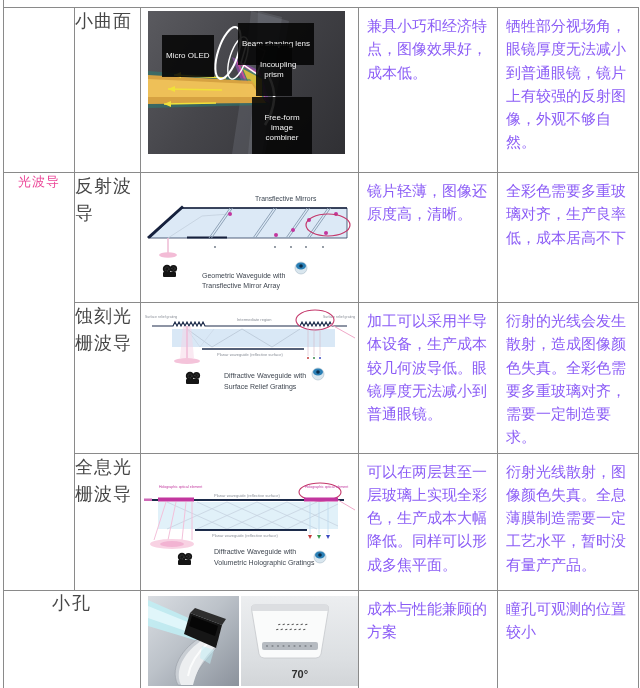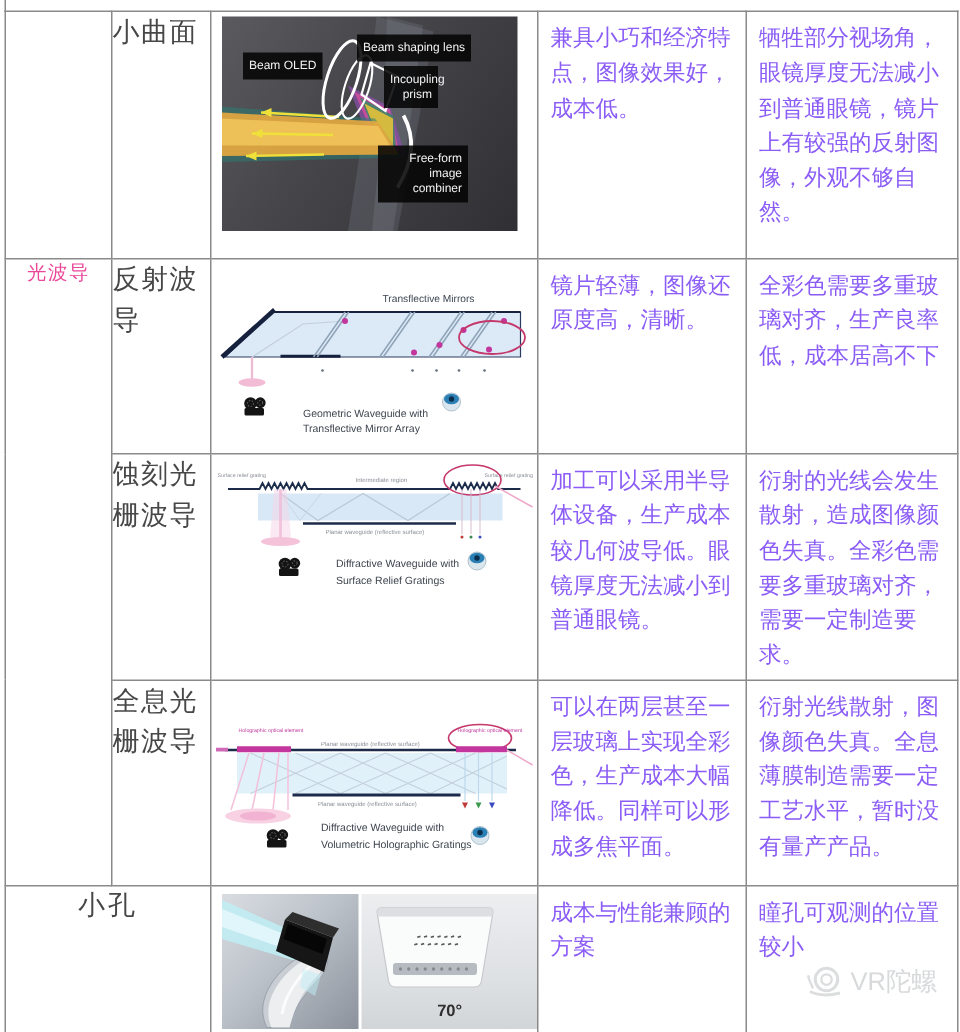--- a/index.html
+++ b/index.html
@@ -9,21 +9,21 @@
   table.cmp { position:absolute; left:3px; top:7px; width:635px; border-collapse:collapse; table-layout:fixed; }
   table.cmp td { border:1px solid #8a8a8a; vertical-align:top; padding:0; overflow:hidden; }
   td.no-top { border-top:none; }
   .cat-cell { font-size:13px; color:#ec4899; text-align:center; padding-top:10px; letter-spacing:1px; }
   .subcat-cell { font-size:18px; color:#474747; text-align:left; padding:9px 3px 0 6px; line-height:1.5; letter-spacing:1px; }
   .merged-cat { font-size:18px; color:#474747; text-align:center; padding-top:13px; letter-spacing:2px; }
   .txt { font-size:15px; line-height:1.55; color:#8b5cf6; padding:6px 8px 4px 8px; word-break:break-all; }
   .imgbox { position:relative; background:#fff; }
   
   .freeform { width:197px; height:143px; margin:3px 0 0 7px; background:linear-gradient(125deg,#5a5a5f 0%,#46464b 40%,#303034 100%); position:relative; overflow:hidden; }
-  .dlabel { position:absolute; background:rgba(5,5,5,0.88); color:#f2f2f2; font-size:8px; line-height:1.25; padding:4px 4px; text-align:right; }
+  .dlabel { position:absolute; background:rgba(5,5,5,0.88); color:#f2f2f2; font-size:8px; line-height:1.25; padding:16px 4px; text-align:center; }
   .nowrap { white-space:nowrap; }
   
   .diagram { margin:2px 0 0 1px; position:relative; background:#fff; }
   
   .photos { display:flex; gap:2px; margin:5px 0 0 7px; }
   .photo { position:relative; overflow:hidden; }
   .photo-left { width:95px; height:90px; background:linear-gradient(135deg,#d9dde2 0%,#bcc2c9 45%,#8b929c 100%); }
   .photo-right { width:121px; height:90px; background:linear-gradient(180deg,#eceef0 0%,#dcdfe2 70%,#d2d5d8 100%); }
   .fov { position:absolute; left:0; right:0; bottom:6px; text-align:center; font-size:11px; font-weight:bold; color:#2e2e2e; }
   
@@ -76,21 +76,21 @@
                   <polygon points="16,93 23,90 23,96"></polygon>
             </g>
 
             <ellipse cx="80" cy="42" rx="10" ry="27" transform="rotate(18 80 42)" fill="none" stroke="#ffffff" stroke-width="2"></ellipse>
             <ellipse cx="90" cy="47" rx="8" ry="22" transform="rotate(18 90 47)" fill="none" stroke="#ffffff" stroke-width="1.4"></ellipse>
 
             <polygon points="99,31 117,40 109,63 93,52" fill="none" stroke="#ffffff" stroke-width="1.5"></polygon>
 
             <path d="M121,66 Q133,88 117,114" fill="none" stroke="#ffffff" stroke-width="2.5"></path>
           </svg>
-          <div class="dlabel nowrap" style="left:14px; top:24px;">Beam OLED</div>
+          <div class="dlabel nowrap" style="left:14px; top:24px;">Micro OLED</div>
           <div class="dlabel nowrap" style="left:90px; top:12px;">Beam shaping lens</div>
           <div class="dlabel" style="left:108px; top:33px; width:36px;">Incoupling prism</div>
           <div class="dlabel" style="left:104px; top:86px; width:60px;">Free-form image combiner</div>
         </div>
       </td>
       <td>
             <div class="txt">兼具小巧和经济特点，图像效果好，成本低。</div>
           </td>
       <td>
             <div class="txt">牺牲部分视场角，眼镜厚度无法减小到普通眼镜，镜片上有较强的反射图像，外观不够自然。</div>
@@ -341,23 +341,13 @@
       <td>
             <div class="txt">成本与性能兼顾的方案</div>
           </td>
       <td>
             <div class="txt">瞳孔可观测的位置较小</div>
           </td>
     </tr>
   </tbody>
     </table>
 
-  <div class="watermark">
-    <svg width="28" height="24" viewBox="0 0 28 24">
-      <circle cx="15" cy="11" r="7.5" fill="none" stroke="#dcddde" stroke-width="2"></circle>
-      <circle cx="15" cy="11" r="3.5" fill="none" stroke="#dcddde" stroke-width="1.5"></circle>
-      <path d="M4,19 Q12,23 24,20" fill="none" stroke="#dcddde" stroke-width="2"></path>
-      <line x1="6" y1="17" x2="3" y2="10" stroke="#dcddde" stroke-width="1.5"></line>
-      <circle cx="3" cy="9" r="1" fill="#dcddde"></circle>
-    </svg>
-    <span>VR陀螺</span>
-  </div>
 </div>
 
 </body></html>

